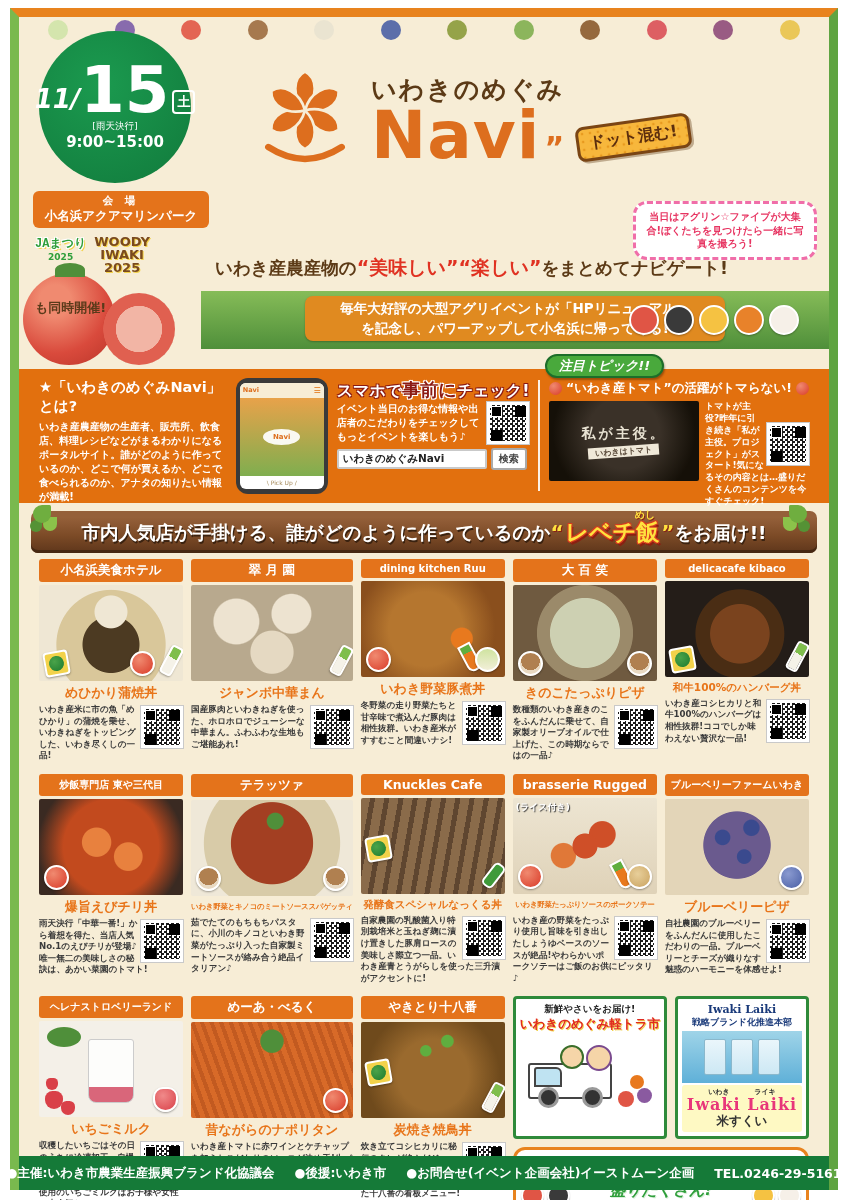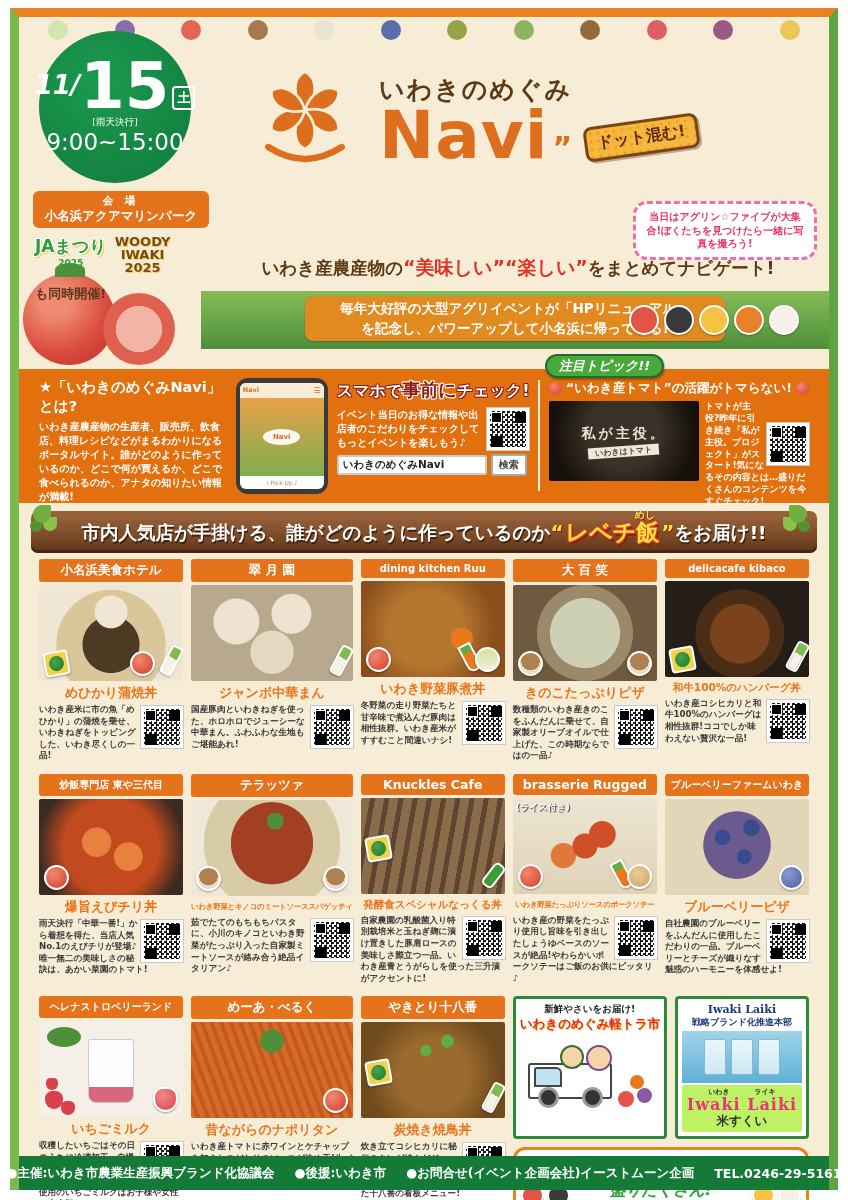--- a/index.html
+++ b/index.html
@@ -9,51 +9,51 @@
          border-left:9px solid #79B94E;border-right:9px solid #5FA441;border-top:9px solid #E8831E;box-sizing:border-box;}
 
   
   .hero{position:relative;height:352px;}
   .fruits{position:absolute;top:3px;left:6px;right:6px;display:flex;justify-content:space-around;align-items:flex-start;}
   .fr{width:20px;height:20px;border-radius:50%;opacity:.9;}
   .date-circle{position:absolute;left:20px;top:14px;width:152px;height:152px;border-radius:50%;
     background:radial-gradient(circle at 40% 35%,#1B9A4F,#117A3C);color:#fff;display:flex;flex-direction:column;
     align-items:center;justify-content:center;z-index:3;}
   .drow{display:flex;align-items:flex-end;}
-  .dmon{font-size:26px;font-weight:900;font-style:italic;margin-bottom:14px;}
+  .dmon{font-size:26px;font-weight:900;font-style:italic;margin-bottom:4px;}
   .dday{font-size:64px;font-weight:900;line-height:.85;}
   .ddow{font-size:13px;font-weight:900;border:2px solid #fff;border-radius:4px;padding:1px 3px;margin:0 0 4px 3px;}
   .drain{font-size:9.5px;margin-top:2px;}
-  .dtime{font-size:23px;font-weight:400;}
+  .dtime{font-size:15px;font-weight:700;}
   .venue{position:absolute;left:14px;top:174px;width:172px;background:#E4731B;border-radius:6px;color:#fff;
     text-align:center;padding:3px 2px;z-index:3;}
   .venue .v1{font-size:10.5px;font-weight:800;letter-spacing:4px;}
   .venue .v2{font-size:12.5px;font-weight:900;}
   .logos{position:absolute;left:16px;top:218px;width:188px;display:flex;align-items:flex-start;gap:8px;flex-wrap:wrap;z-index:3;}
   .ja{display:flex;flex-direction:column;align-items:center;}
-  .ja-t{font-size:17px;font-weight:900;color:#2E9E3A;text-shadow:1px 1px 0 #fff,-1px -1px 0 #fff,1px -1px 0 #fff,-1px 1px 0 #fff,2px 2px 0 #F2D24A;}
+  .ja-t{font-size:12px;font-weight:900;color:#2E9E3A;text-shadow:1px 1px 0 #fff,-1px -1px 0 #fff,1px -1px 0 #fff,-1px 1px 0 #fff,2px 2px 0 #F2D24A;font-family:Liberation Mono, monospace;}
   .ja-y{font-size:9px;font-weight:900;color:#2E9E3A;}
   .woody{display:flex;flex-direction:column;align-items:center;line-height:1;}
   .woody span{font-size:13px;font-weight:900;color:#7A4A1E;text-shadow:1px 1px 0 #F2D24A;}
-  .also{width:100%;font-size:13px;font-weight:900;color:#5A3A1A;margin-top:3px;}
+  .also{width:100%;font-size:13px;font-weight:900;color:#5A3A1A;margin-top:17px;}
   .tomato-big{position:absolute;left:4px;top:256px;width:92px;height:92px;border-radius:50%;
     background:radial-gradient(circle at 35% 30%,#F08A70 0 18%,#D94A3C 60%,#B83428);z-index:1;}
   .tomato-cut{position:absolute;left:84px;top:276px;width:72px;height:72px;border-radius:50%;
     background:radial-gradient(circle at 50% 50%,#F2B5A5 0 45%,#E06050 46% 70%,#C94234 71%);z-index:1;}
   .tomato-leaf{position:absolute;left:36px;top:246px;width:30px;height:14px;border-radius:50% 50% 0 0;background:#4F8F3A;z-index:2;}
   .logo-cluster{position:absolute;left:232px;top:48px;display:flex;align-items:center;z-index:2;}
-  .logo-texts{margin-left:20px;}
+  .logo-texts{margin-left:12px;}
   .logo-small{font-size:25px;font-weight:900;color:#5C3A16;letter-spacing:2px;}
   .navi-row{display:flex;align-items:flex-end;gap:12px;}
   .logo-main{font-size:66px;font-weight:900;color:#DD6E1E;line-height:.9;letter-spacing:1px;}
   .logo-tick{font-size:30px;font-weight:900;color:#DD6E1E;margin-left:-8px;}
   .dot-badge{display:inline-block;background:#F7B73C;background-image:radial-gradient(circle,#E89A1F 1.5px,transparent 1.6px);background-size:8px 8px;
     border:3px solid #7A4514;border-radius:8px;color:#5C2E0E;font-size:16px;font-weight:900;padding:4px 10px;
     transform:rotate(-8deg);margin-bottom:10px;white-space:nowrap;box-shadow:2px 2px 0 rgba(90,50,10,.35);}
-  .tagline{position:absolute;left:196px;right:8px;top:238px;text-align:center;font-size:17.5px;font-weight:900;color:#5C3A16;z-index:3;}
+  .tagline{position:absolute;left:196px;right:8px;top:238px;text-align:left;font-size:17.5px;font-weight:900;color:#5C3A16;z-index:3;}
   .tagline .q{color:#E03222;font-size:19px;}
   .field{position:absolute;left:182px;right:0;top:274px;height:58px;background:linear-gradient(180deg,#86BC58,#4F8F3A);z-index:2;}
   .lead{width:404px;margin:5px auto 0;background:#E08A20;border-radius:8px;color:#fff;text-align:center;
     font-size:13.5px;font-weight:800;line-height:1.45;padding:3px 8px;box-shadow:0 1px 2px rgba(0,0,0,.25);}
   .bubble{position:absolute;right:12px;top:184px;width:162px;background:#fff;border:3px dashed #F06EA9;border-radius:14px;
     padding:6px 8px;font-size:10px;font-weight:800;color:#E73562;text-align:center;line-height:1.35;z-index:4;}
   .mascots{position:absolute;right:30px;top:288px;display:flex;gap:5px;z-index:4;}
   .mascot{width:26px;height:26px;border-radius:50%;border:2px solid #fff;box-shadow:0 1px 2px rgba(0,0,0,.3);}
 
   
@@ -66,21 +66,21 @@
   .sc-top{height:15px;background:#F7EDD6;display:flex;align-items:center;justify-content:space-between;padding:0 3px;}
   .sc-logo{font-size:6.5px;font-weight:900;color:#DD6E1E;}
   .sc-menu{font-size:8px;color:#E2700E;}
   .sc-hero{flex:1;background:linear-gradient(180deg,#E8A24A,#7FAE4F);display:flex;align-items:center;justify-content:center;}
   .sc-oval{background:rgba(255,255,255,.92);border-radius:50%;padding:4px 10px;font-size:7px;font-weight:900;color:#DD6E1E;}
   .sc-pick{height:13px;font-size:6px;color:#A58A5A;display:flex;align-items:center;justify-content:center;}
   .check{width:214px;position:relative;}
   .check .h{font-weight:900;white-space:nowrap;}
   .check .h1,.check .h3{font-size:16px;color:#fff;text-shadow:1px 1px 0 #8C1A12,-1px -1px 0 #8C1A12,1px -1px 0 #8C1A12,-1px 1px 0 #8C1A12;}
   .check .h2{font-size:18px;color:#8C1A12;text-shadow:1px 1px 0 #fff,-1px -1px 0 #fff,1px -1px 0 #fff,-1px 1px 0 #fff;}
-  .check .row{display:flex;gap:5px;margin-top:6px;}
+  .check .row{display:flex;gap:5px;margin-top:0;}
   .check .bd{flex:1;font-size:10px;line-height:1.38;font-weight:600;}
   .searchrow{display:flex;gap:4px;margin-top:4px;align-items:center;}
   .searchbox{width:138px;background:#fff;border:2px solid #C9C9C9;border-radius:2px;color:#222;font-size:10.5px;
     font-weight:700;padding:2px 4px;font-family:"DejaVu Sans",sans-serif;}
   .searchbtn{background:#fff;border:2px solid #AAA;border-radius:3px;color:#444;font-size:10px;font-weight:700;padding:2px 6px;
     font-family:"DejaVu Sans",sans-serif;}
   .vdiv{width:2px;background:rgba(255,255,255,.9);margin:2px 0;}
   .topic{flex:1;position:relative;padding-top:2px;}
   .topic-badge{position:absolute;top:-24px;left:-4px;background:#49A93C;border:2px solid #1D6E2A;border-radius:14px;
     padding:1px 12px;color:#fff;font-size:13px;font-weight:900;font-style:italic;box-shadow:1px 2px 2px rgba(0,0,0,.3);}
@@ -171,21 +171,21 @@
   .t-wheel{position:absolute;bottom:5px;width:15px;height:15px;border-radius:50%;background:#333;border:3px solid #999;}
   .t-driver{position:absolute;left:40px;bottom:44px;width:20px;height:20px;border-radius:50%;background:#F5D5A8;border:2px solid #3A6E2A;}
   .t-farmer{position:absolute;left:66px;bottom:42px;width:22px;height:22px;border-radius:50%;background:#F5D5A8;border:2px solid #7A4A8E;}
   .t-veg1{position:absolute;right:26px;bottom:6px;width:16px;height:16px;border-radius:50%;background:#E05545;}
   .t-veg2{position:absolute;right:8px;bottom:10px;width:15px;height:15px;border-radius:50%;background:#8A5AA0;}
   .t-veg3{position:absolute;right:16px;bottom:24px;width:14px;height:14px;border-radius:50%;background:#E8791E;}
   .lk-org1{font-size:11px;font-weight:900;color:#1A3A7A;font-family:"DejaVu Serif","Liberation Serif",serif;}
   .lk-org2{font-size:9px;font-weight:800;color:#1A3A7A;}
   .lk-img{width:100%;height:52px;background:linear-gradient(180deg,#9FD4E8,#5FB0D8);display:flex;align-items:center;justify-content:center;gap:5px;margin:2px 0;}
   .bag{width:20px;height:34px;background:linear-gradient(180deg,#EAF6FB,#CDE8F4);border:1px solid #8AB8CC;border-radius:2px;}
-  .lk-strip{width:100%;background:#bef264;border-radius:3px;text-align:center;padding:2px 0;}
+  .lk-strip{width:100%;background:#fef9c3;border-radius:3px;text-align:center;padding:2px 0;}
   .lk-ruby{font-size:7px;font-weight:700;color:#333;display:flex;justify-content:space-around;padding:0 14px;}
   .lk-brand{font-size:16px;font-weight:900;color:#E8357A;font-family:"DejaVu Serif","Liberation Serif",serif;letter-spacing:1px;line-height:1;}
   .lk-sub{font-size:12.5px;font-weight:900;color:#333;}
   .more{grid-column:1/3;background:#fff;border:3px solid #E8831E;border-radius:12px;display:flex;flex-direction:column;
     align-items:center;justify-content:center;position:relative;min-height:60px;}
   .more .mtxt{color:#2E9E3A;font-weight:900;font-style:italic;font-size:15.5px;line-height:1.3;text-shadow:1px 1px 0 #D8EFD8;}
   .mini-mascots{position:absolute;bottom:3px;display:flex;gap:3px;}
   .mm-l{left:5px;} .mm-r{right:5px;}
   .mm{width:19px;height:19px;border-radius:50%;border:2px solid #fff;box-shadow:0 1px 1px rgba(0,0,0,.3);}
   .footer{position:absolute;left:0;right:0;bottom:0;height:34px;background:#157A38;color:#fff;display:flex;

